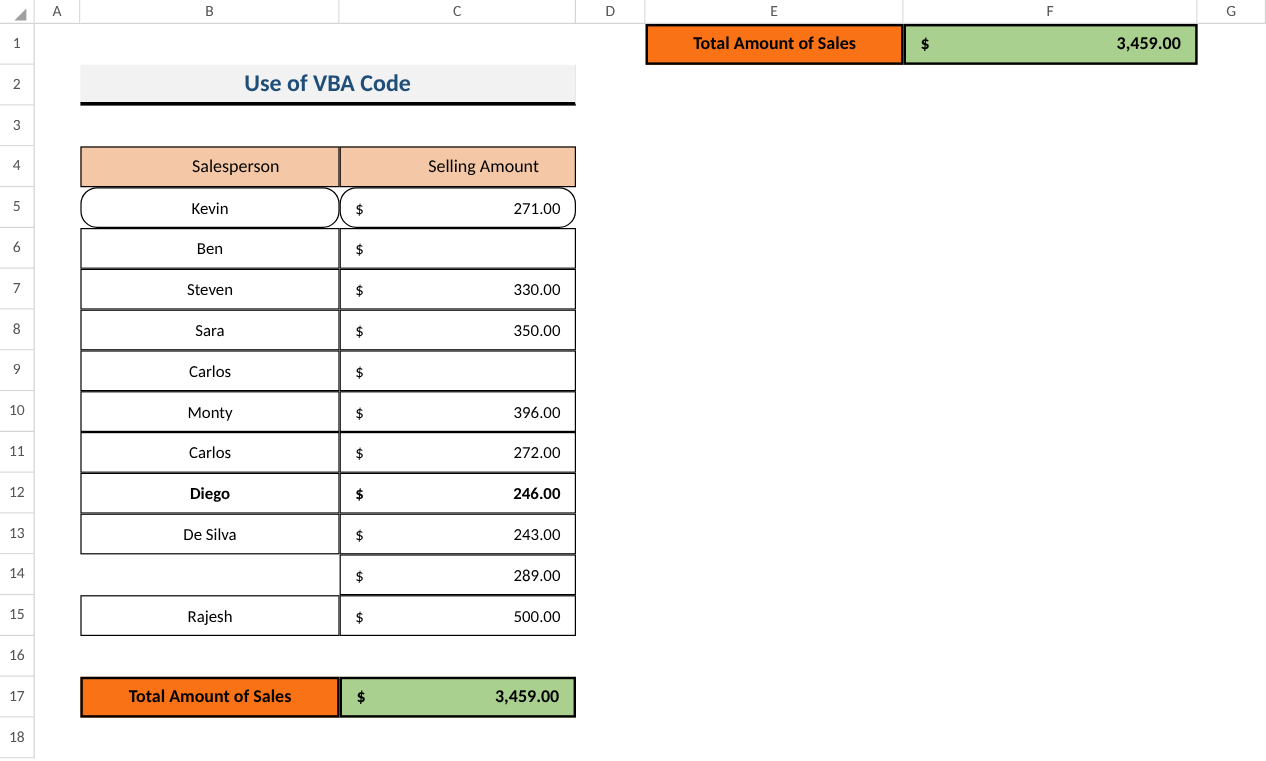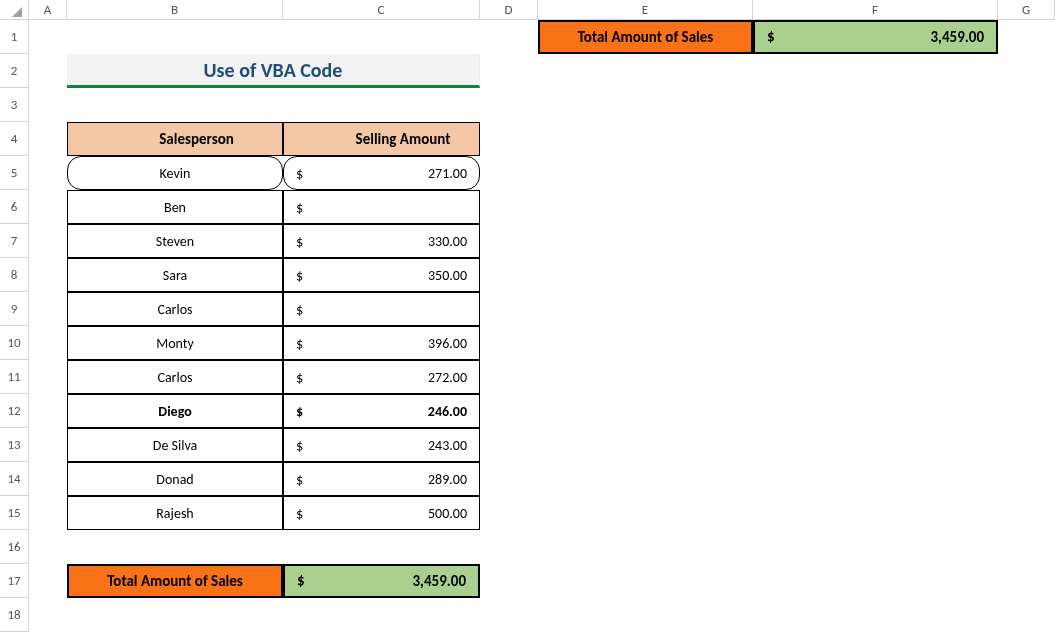--- a/index.html
+++ b/index.html
@@ -46,25 +46,25 @@
       align-items: center;
     }
     .title-cell {
       grid-column: 3 / 5;
       grid-row: 3;
       background: #f2f2f2;
       color: #1f4e78;
       font-weight: bold;
       font-size: 20px;
       justify-content: center;
-      border-bottom: 3px solid #15803d;
+      border-bottom: 3px solid #000000;
     }
     .table-hdr {
       background: #f4c7a6;
-      font-weight: bold;
+      font-weight: normal;
       font-size: 15px;
       justify-content: center;
       border: 1px solid #000;
       padding-left: 43px;
     }
     .table-cell {
       border: 1px solid #000;
       background: #fff;
       justify-content: center;
       font-size: 14px;
@@ -189,21 +189,20 @@
   <div class="cell table-cell cB r12">Diego</div>
   <div class="cell currency-cell cC r12">
       <span class="sym">$</span>
       <span class="val">246.00</span>
     </div>
   <div class="cell table-cell cB r13">De Silva</div>
   <div class="cell currency-cell cC r13">
       <span class="sym">$</span>
       <span class="val">243.00</span>
     </div>
-  <div class="cell table-cell cB r14">Donad</div>
   <div class="cell currency-cell cC r14">
       <span class="sym">$</span>
       <span class="val">289.00</span>
     </div>
   <div class="cell table-cell cB r15">Rajesh</div>
   <div class="cell currency-cell cC r15">
       <span class="sym">$</span>
       <span class="val">500.00</span>
     </div>
 

